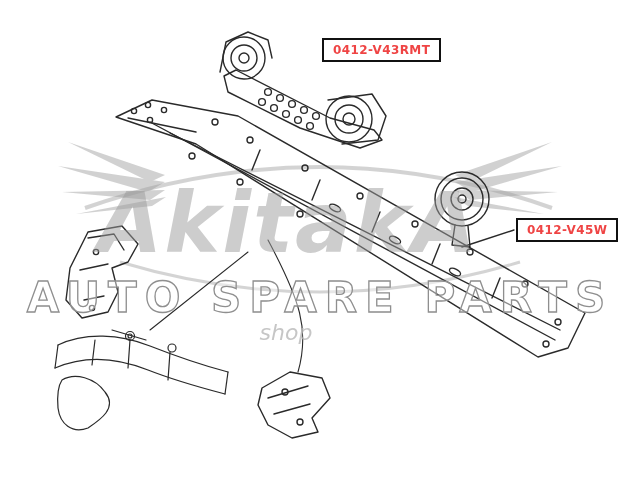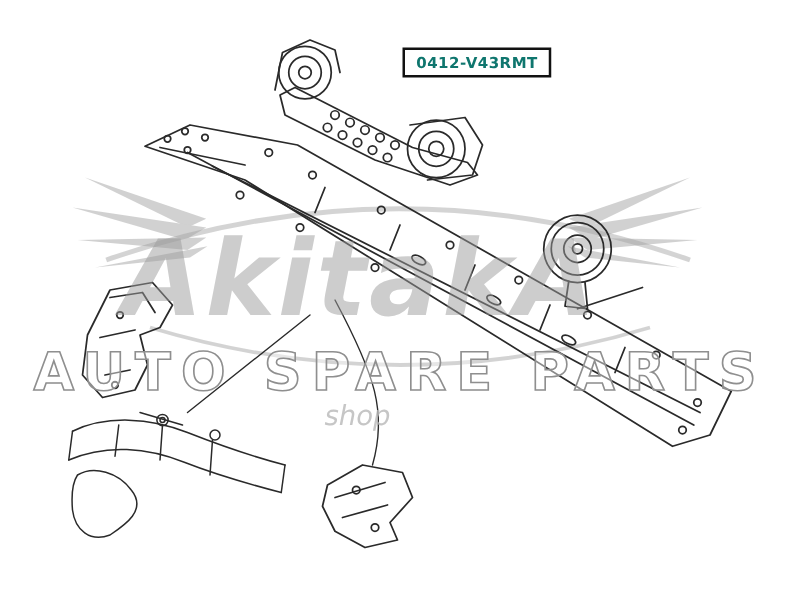--- a/index.html
+++ b/index.html
@@ -11,21 +11,21 @@
     font-family:"DejaVu Sans", sans-serif;
   }
   .diagram-svg{position:absolute;left:0;top:0;width:640px;height:480px;}
   .part-label{
     position:absolute;
     background:#ffffff;
     border:2px solid #111;
     padding:3px 9px;
     font-size:12px;
     font-weight:bold;
-    color:#0f766e;
+    color:#ef4444;
     letter-spacing:0.4px;
     white-space:nowrap;
   }
   .label-top{left:322px;top:38px;}
   .label-right{left:516px;top:218px;}
   .brand-text{
     font-family:"DejaVu Sans", sans-serif;
     font-weight:bold;
     font-style:italic;
   }
@@ -162,14 +162,15 @@
 
     <text class="brand-text" x="288" y="252" text-anchor="middle" font-size="84" fill="#9c9c9c" opacity="0.5" letter-spacing="2">AkitakA</text>
 
     <text class="banner-text" x="320" y="312" text-anchor="middle" font-size="42" letter-spacing="8" fill="rgba(255,255,255,0.45)" stroke="#8f8f8f" stroke-width="1.3">AUTO SPARE PARTS</text>
 
     <text x="286" y="340" text-anchor="middle" font-size="22" fill="#b8b8b8" opacity="0.8" font-style="italic">shop</text>
   </svg>
 
   <div class="part-label label-top">0412-V43RMT</div>
 
+  <div class="part-label label-right">0412-V45W</div>
 
 </div>
 
 </body></html>

